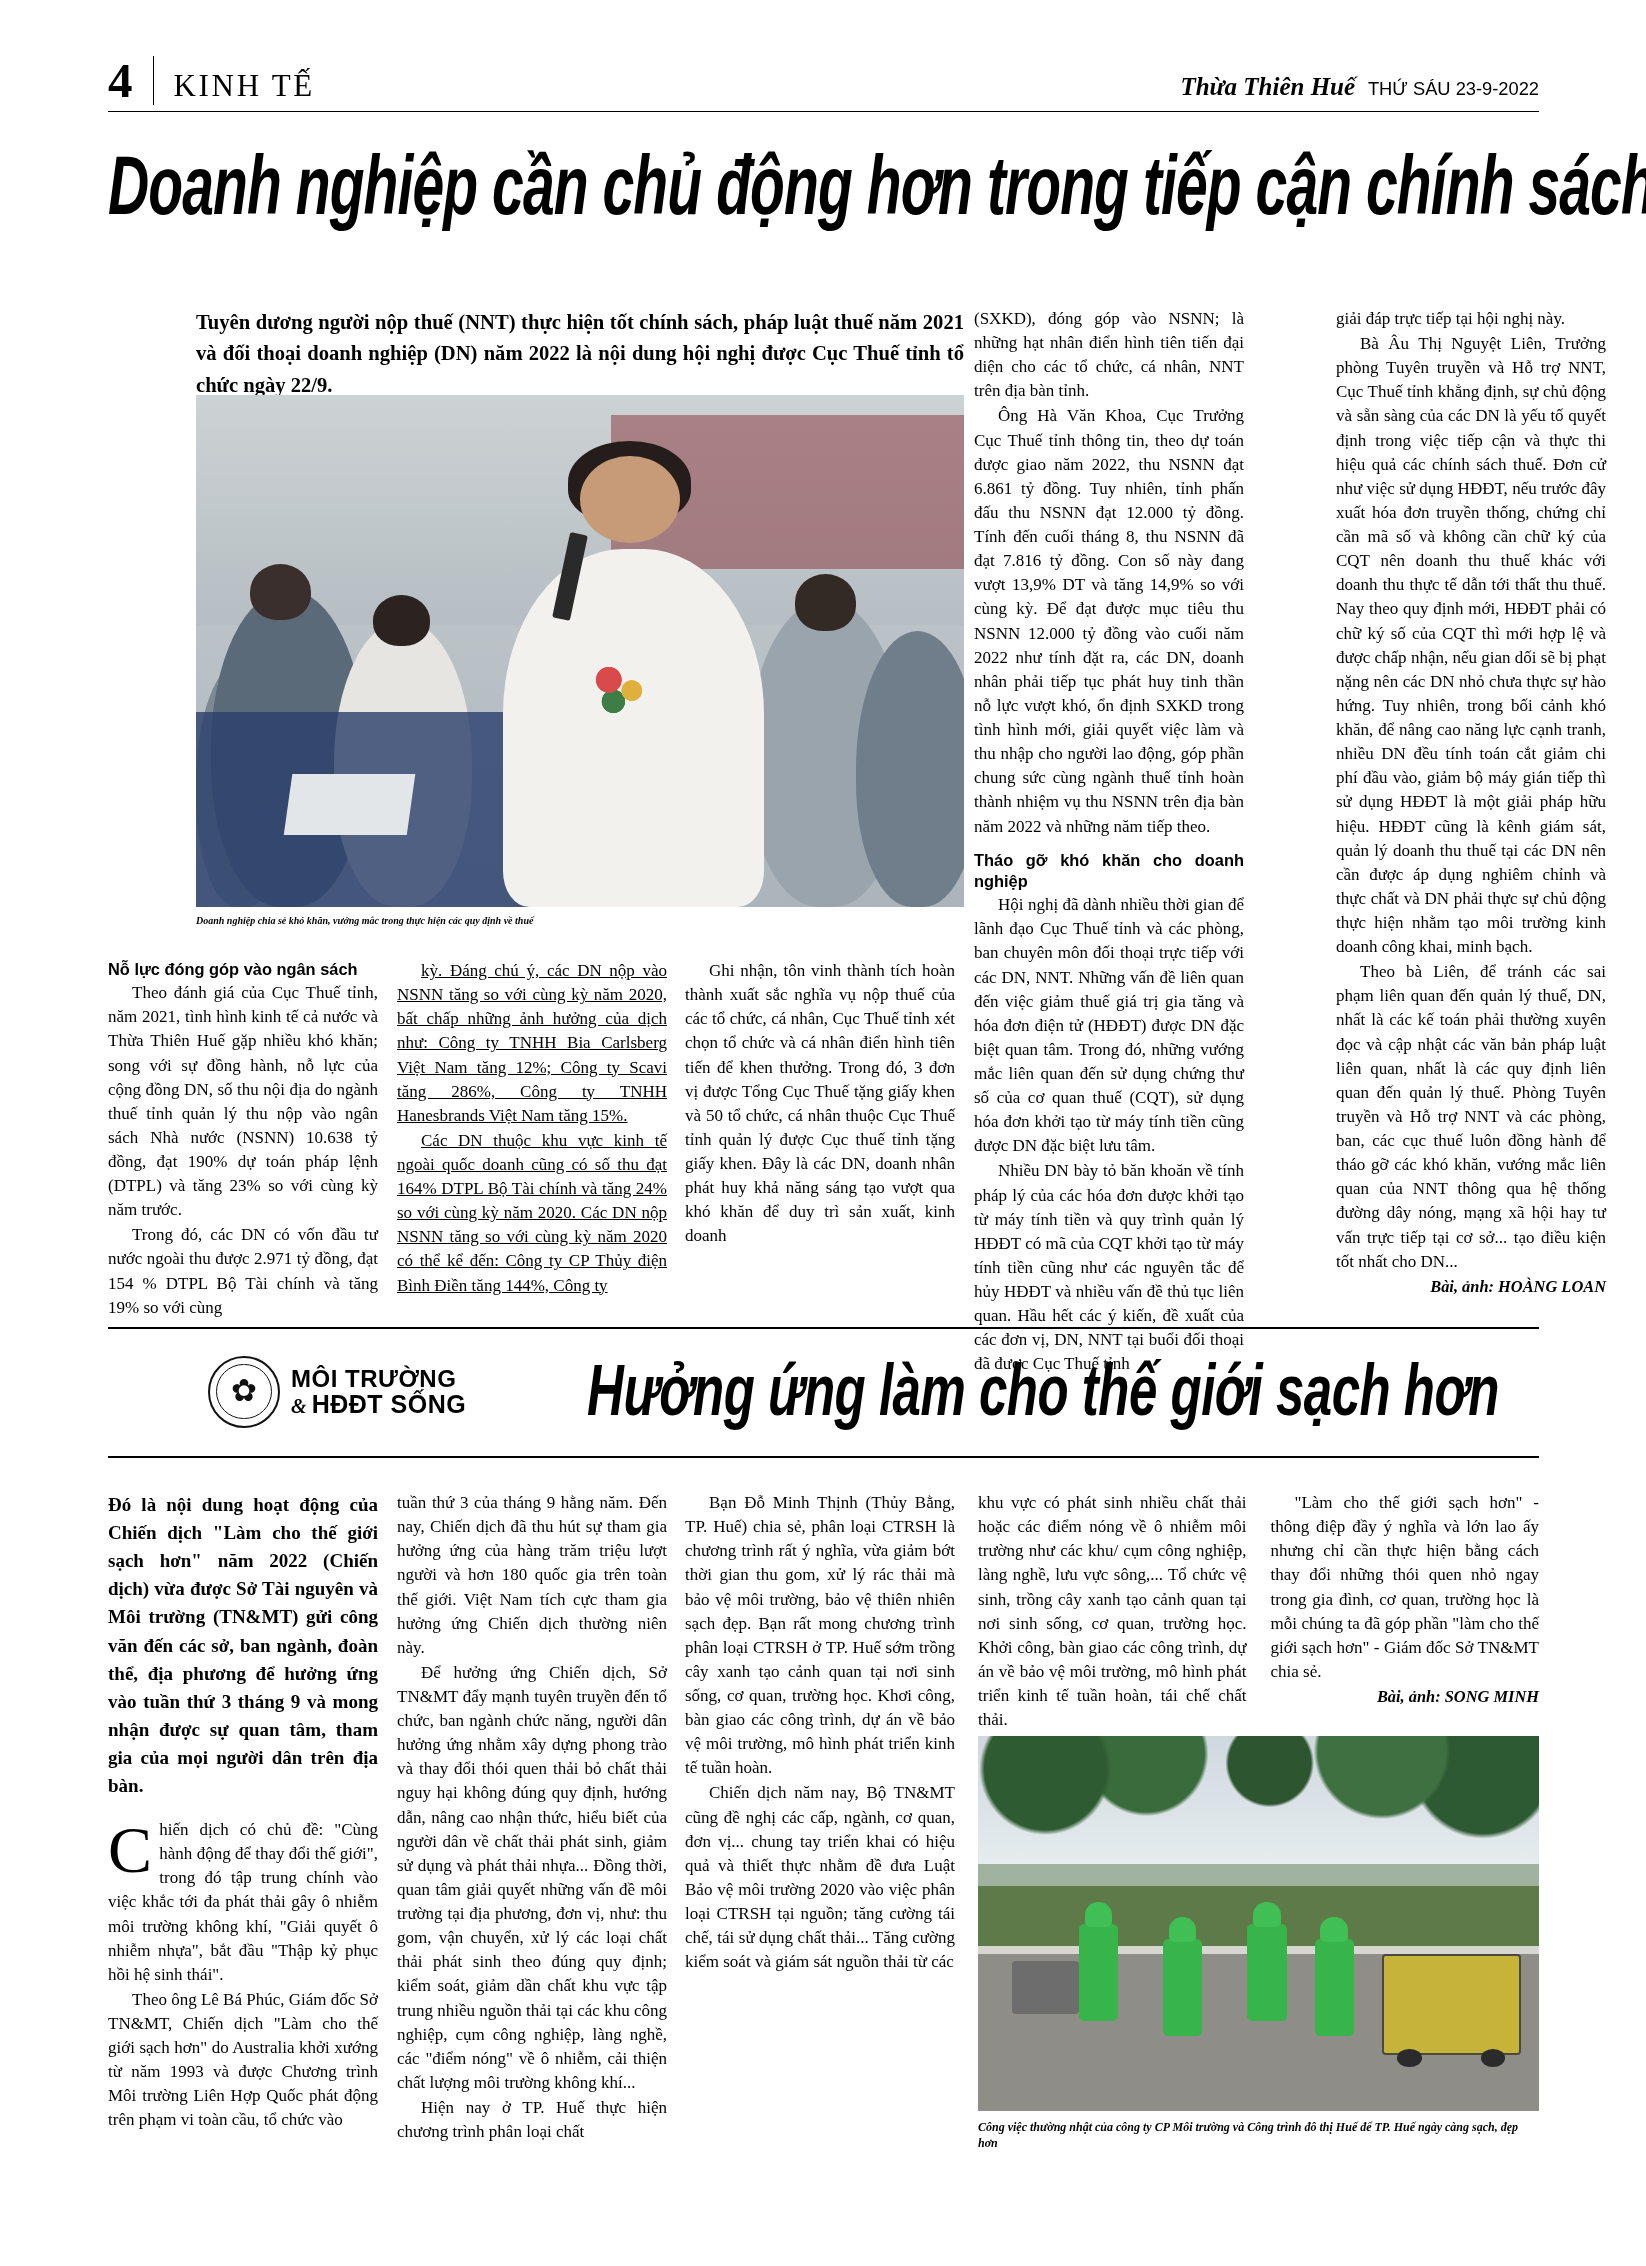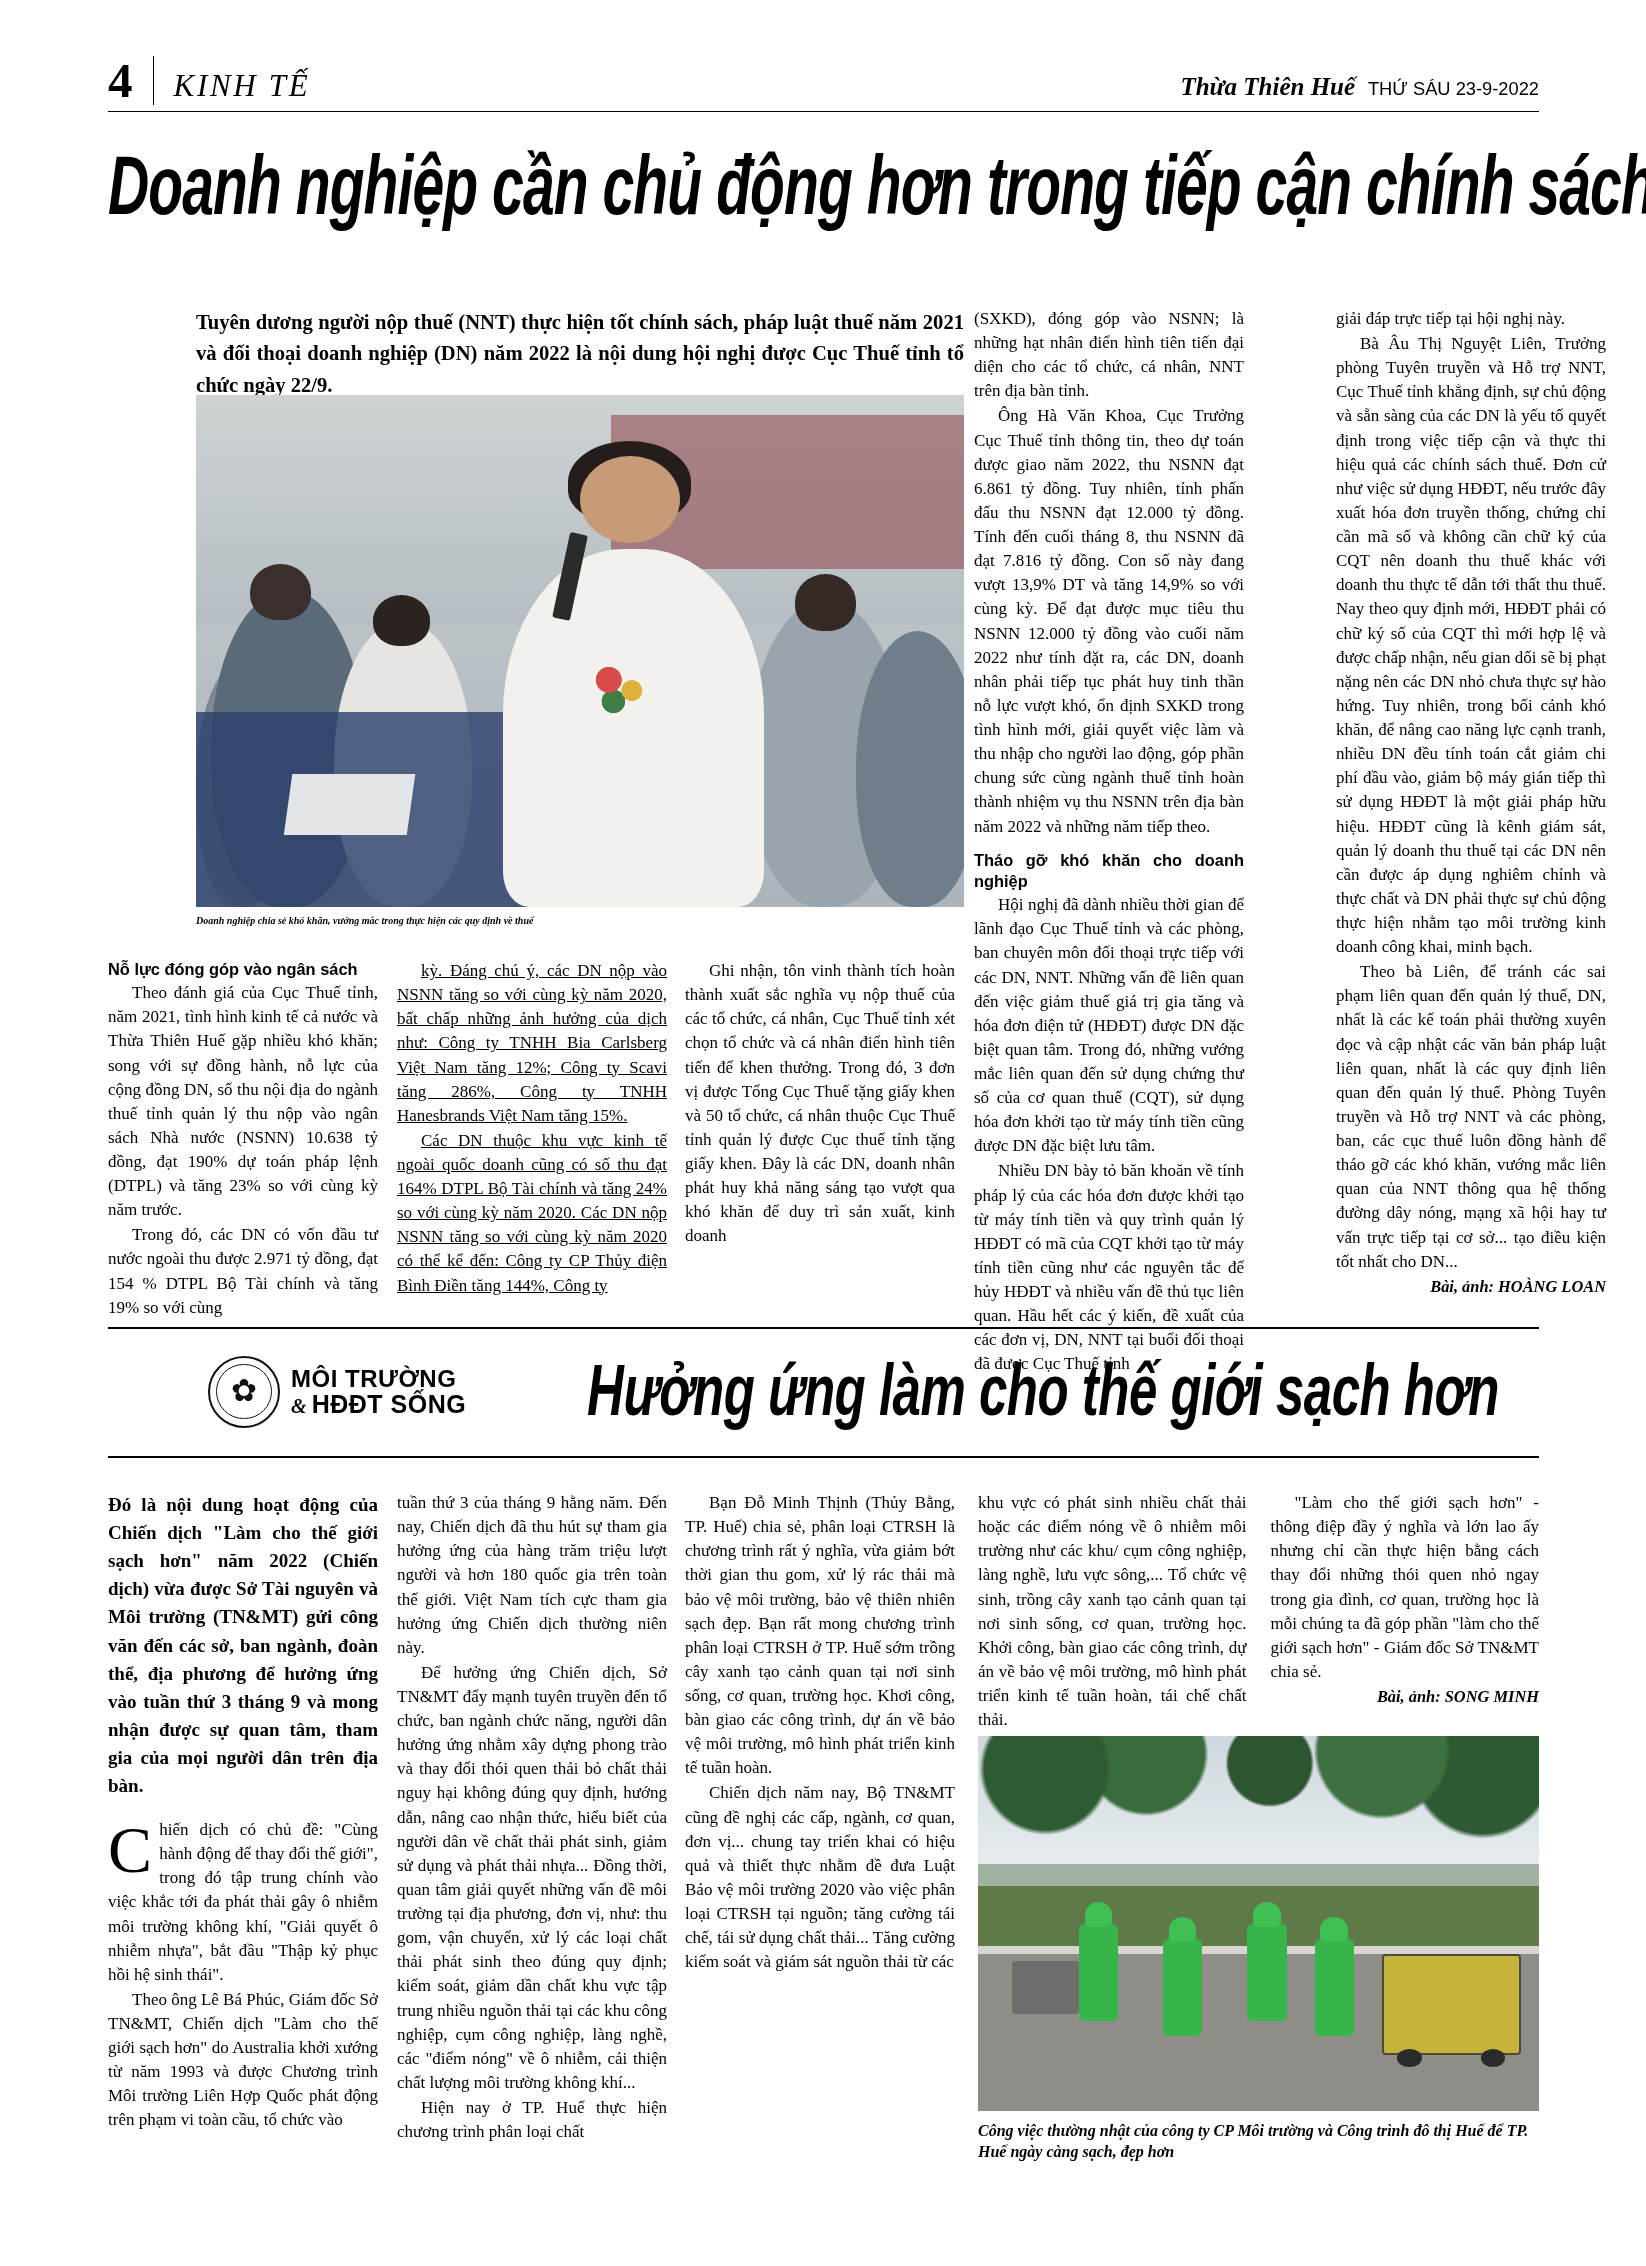--- a/index.html
+++ b/index.html
@@ -38,21 +38,20 @@
     padding-right:20px;
     border-right:1.8px solid #000;
     margin-right:20px;
   }
   .section-name{
     font-family:"Liberation Serif", serif;
     font-size:31px;
     letter-spacing:2.7px;
     line-height:1;
     padding-bottom:3.7px;
-    font-style:italic;
   }
   .masthead-right{
     margin-left:auto;
     display:flex;
     align-items:baseline;
     gap:12.8px;
     padding-bottom:3.7px;
   }
   .paper-name{
     font-family:"Liberation Serif", serif;
@@ -209,21 +208,21 @@
   .photo2{
     position:absolute;
     left:978px; top:1736px; width:561px; height:375px;
     overflow:hidden;background:#9fb3a0;
   }
   .caption2{
     position:absolute;
     left:978px; top:2120px; width:561px;
     font-family:"Liberation Serif", serif;
     font-style:italic;font-weight:700;
-    font-size:16px;line-height:1.32;
+    font-size:12px;line-height:1.32;
   }
 
   
   .ph1-bg{position:absolute;inset:0;background:linear-gradient(#c9cfd2,#aab4ba);}
   .ph1-wall{position:absolute;left:0;top:0;width:100%;height:45%;background:linear-gradient(#cdd2d4,#b6bec3);}
   .ph1-banner{position:absolute;left:54%;top:4%;width:46%;height:30%;background:#8d3f46;opacity:.55;}
   .ph1-tablecloth{position:absolute;left:0;top:62%;width:46%;height:38%;background:#2b3f6b;opacity:.8;border-top-right-radius:18.3px;}
   .person{position:absolute;border-radius:50% 50% 45% 45%;}
   .ph1-main-body{position:absolute;left:40%;top:30%;width:34%;height:70%;background:#f2f1ee;border-radius:46% 46% 10% 10%;}
   .ph1-main-head{position:absolute;left:50%;top:12%;width:13%;height:17%;background:#c79a78;border-radius:50%;}

